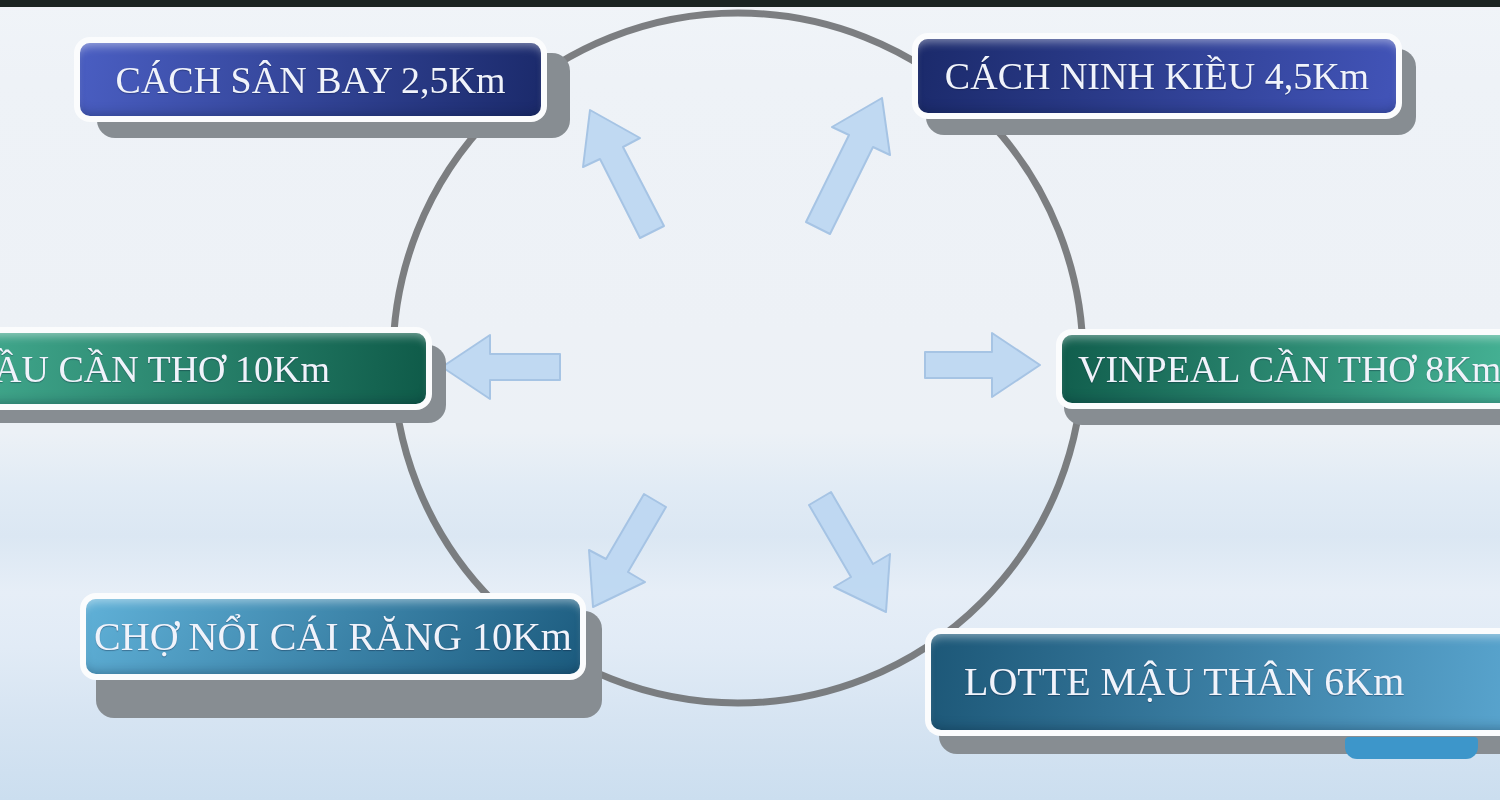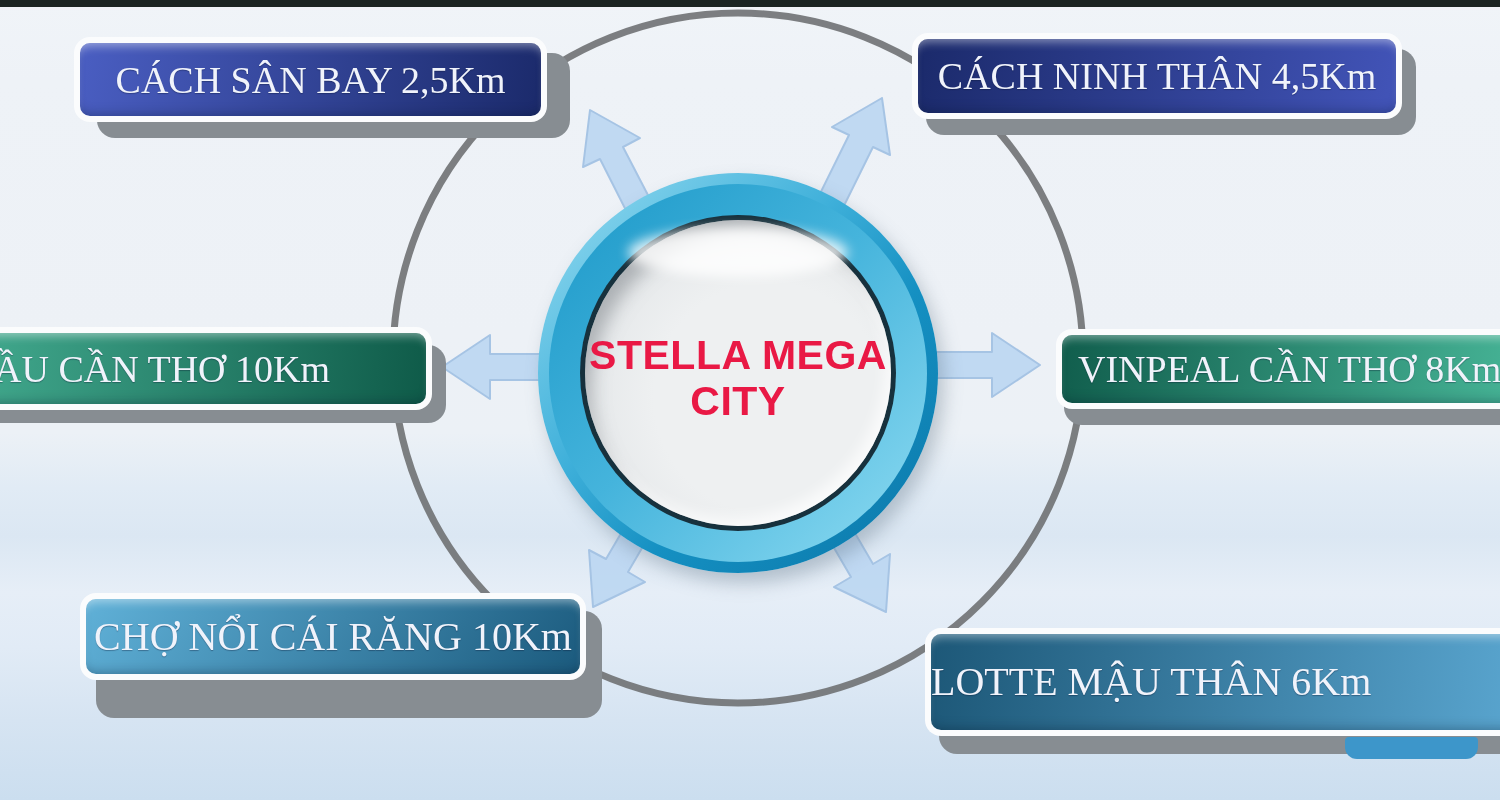--- a/index.html
+++ b/index.html
@@ -50,21 +50,21 @@
   }
   .b-tl{left:74px;top:37px;width:473px;height:85px;}
   .b-tr{left:912px;top:33px;width:490px;height:86px;}
   .b-l{left:-62px;top:327px;width:494px;height:83px;justify-content:flex-start;}
   .b-l .badge-label{padding-left:50px;}
   .b-r{left:1056px;top:329px;width:470px;height:80px;justify-content:flex-start;border-right:none;border-radius:16px 0 0 16px;}
   .b-r .badge-label{padding-left:16px;text-align:center;}
   .b-bl{left:80px;top:593px;width:506px;height:87px;align-items:center;}
   .b-bl .badge-label{font-size:40px;}
   .b-br{left:925px;top:628px;width:600px;height:108px;justify-content:flex-start;border-right:none;border-radius:16px 0 0 16px;}
-  .b-br .badge-label{font-size:40px;padding-left:0;}
+  .b-br .badge-label{font-size:40px;padding-left:33px;}
 
   
   .circle-outer{
     position:absolute;left:538px;top:173px;width:400px;height:400px;
     border-radius:50%;z-index:5;
     background:linear-gradient(135deg,#9adef2 0%,#3fb0da 40%,#1590c2 62%,#0a76a8 100%);
     box-shadow:6px 10px 18px rgba(90,110,125,.35);
   }
   .c-band{
     position:absolute;left:11px;top:11px;width:378px;height:378px;border-radius:50%;
@@ -119,39 +119,29 @@
   <div class="bshadow sh-r"></div>
   <div class="bshadow sh-bl"></div>
   <div class="bshadow sh-br"></div>
 
   <div class="blue-tab"></div>
 
   <div class="badge b-tl" style="background: linear-gradient(100deg, rgb(74, 94, 194), rgb(27, 42, 107));">
     <span class="badge-label">CÁCH SÂN BAY 2,5Km</span>
   </div>
   <div class="badge b-tr" style="background: linear-gradient(100deg, rgb(27, 42, 107), rgb(66, 84, 184));">
-    <span class="badge-label">CÁCH NINH THÂN 4,5Km</span>
+    <span class="badge-label">CÁCH NINH KIỀU 4,5Km</span>
   </div>
   <div class="badge b-l" style="background: linear-gradient(95deg, rgb(69, 174, 146), rgb(15, 91, 73));">
     <span class="badge-label">ẦU CẦN THƠ 10Km</span>
   </div>
   <div class="badge b-r" style="background: linear-gradient(95deg, rgb(17, 94, 77), rgb(71, 181, 151));">
     <span class="badge-label">VINPEAL CẦN THƠ 8Km</span>
   </div>
   <div class="badge b-bl" style="background: linear-gradient(125deg, rgb(96, 177, 216), rgb(27, 90, 125));">
     <span class="badge-label">CHỢ NỔI CÁI RĂNG 10Km</span>
   </div>
   <div class="badge b-br" style="background: linear-gradient(95deg, rgb(29, 88, 120), rgb(90, 166, 208));">
     <span class="badge-label">LOTTE MẬU THÂN 6Km</span>
   </div>
 
-  <div class="circle-outer">
-    <div class="c-band"></div>
-    <div class="c-dark"></div>
-    <div class="c-inner">
-      <div class="center-text">
-        <div>STELLA MEGA</div>
-        <div>CITY</div>
-      </div>
-    </div>
-  </div>
 
 </div>
 
 </body></html>

